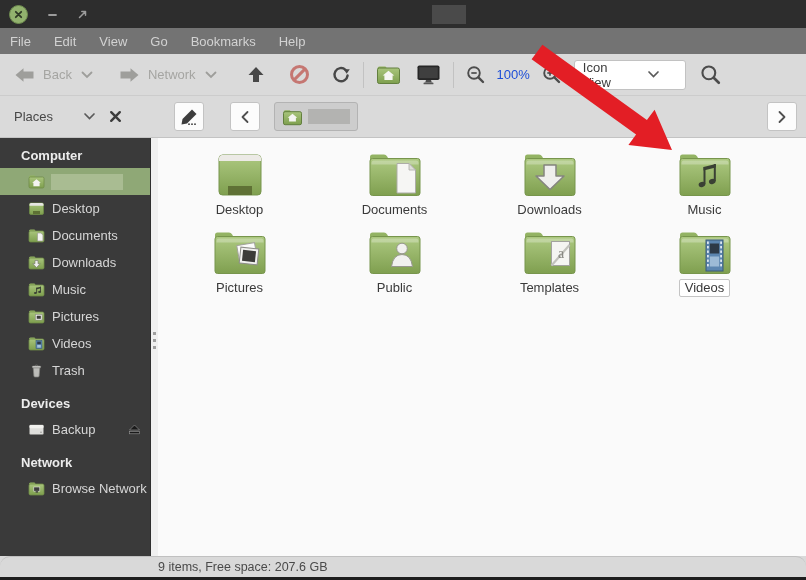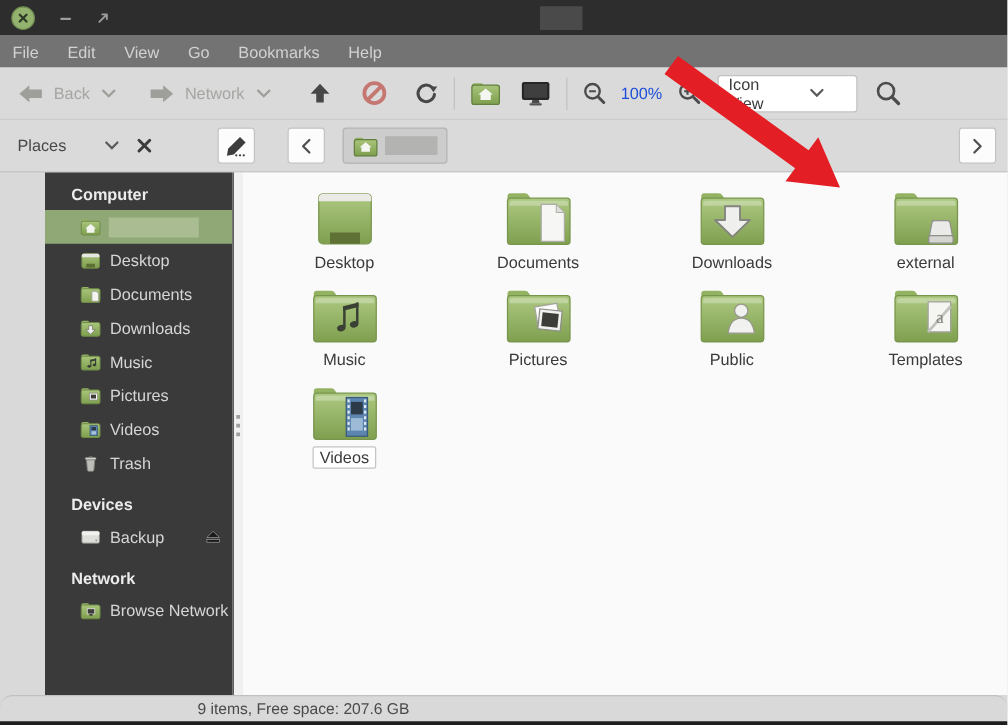--- a/index.html
+++ b/index.html
@@ -33,21 +33,21 @@
   .places-close { margin-left:13px; }
   .pb-btn { width:30px; height:29px; background:#fcfcfc; border:1px solid #c3c3c3; border-radius:3px;
             display:flex; align-items:center; justify-content:center; }
   .pencil-btn { margin-left:12px; }
   .prev-btn { margin-left:14px; }
   .breadcrumb { height:29px; background:#cdcdcd; border:1px solid #b3b3b3; border-radius:3px;
                 display:flex; align-items:center; padding:0 7px; margin-left:2px; }
   .redact-gray { width:42px; height:15px; background:#b3b3b1; margin-left:5px; }
   .next-btn { margin-left:auto; margin-right:9px; }
 
-  .body { display:flex; height:418px;padding-left:36px; }
+  .body { display:flex; height:418px; }
   .sidebar { width:150px; background:#3a3a3a; flex:none; padding-top:4px; overflow:hidden; }
   .sb-header { font-size:13px; font-weight:bold; color:#ececec; padding:6px 10px 5px 21px; }
   .sb-item { display:flex; align-items:center; height:27px; padding-left:28px; }
   .sb-item.selected { background:#8fa876; }
   .sb-icon { width:17px; height:15px; display:flex; flex:none; }
   .sb-label { font-size:13px; color:#d6d6d6; margin-left:7px; white-space:nowrap; }
   .redact-green { width:72px; height:16px; background:#a9bc92; margin-left:6px; }
   .eject { margin-left:auto; margin-right:9px; display:flex; }
   .sb-section-gap { height:6px; }
 
@@ -488,38 +488,20 @@
                     <stop offset="1" stop-color="#7f9f4f"></stop>
                   </linearGradient>
                 </defs>
                 <path d="M4 9 v-2 q0-2.5 2.5-2.5 h11.5 q2 0 3 1.8 l1.6 2.7z" fill="#93b363"></path>
                 <rect x="4" y="8.5" width="50" height="37" rx="2.5" fill="url(#fg)" stroke="#77954c"></rect>
                 <path d="M5.5 13 q0-2.5 2.5-2.5 h42 q2.5 0 2.5 2.5 v1.5 h-47z" fill="rgba(255,255,255,0.28)"></path>
                 <path d="M23 15 h12 v11 h8 l-14 13.5 -14 -13.5 h8z" fill="#efefed" stroke="#85857f" stroke-width="1.5" stroke-linejoin="round"></path>
               </svg>
             </div>
             <div class="grid-label">Downloads</div>
-          </div>
-          <div class="grid-item">
-            <div class="grid-icon">
-              <svg width="58" height="50" viewBox="0 0 58 50">
-                <defs>
-                  <linearGradient id="fg" x1="0" y1="0" x2="0" y2="1">
-                    <stop offset="0" stop-color="#adc981"></stop>
-                    <stop offset="1" stop-color="#7f9f4f"></stop>
-                  </linearGradient>
-                </defs>
-                <path d="M4 9 v-2 q0-2.5 2.5-2.5 h11.5 q2 0 3 1.8 l1.6 2.7z" fill="#93b363"></path>
-                <rect x="4" y="8.5" width="50" height="37" rx="2.5" fill="url(#fg)" stroke="#77954c"></rect>
-                <path d="M5.5 13 q0-2.5 2.5-2.5 h42 q2.5 0 2.5 2.5 v1.5 h-47z" fill="rgba(255,255,255,0.28)"></path>
-                <path d="M33.5 26.5 h12.5 q1.6 0 2 1.6 l2 10.9 h-18.5 l2 -10.9 q0.4 -1.6 2 -1.6z" fill="#eaeae8" stroke="#8f8f8b"></path>
-                <rect x="31" y="38.5" width="19.5" height="6" rx="1.5" fill="#d5d5d2" stroke="#8f8f8b"></rect>
-              </svg>
-            </div>
-            <div class="grid-label">external</div>
           </div>
           <div class="grid-item">
             <div class="grid-icon">
               <svg width="58" height="50" viewBox="0 0 58 50">
                 <defs>
                   <linearGradient id="fg" x1="0" y1="0" x2="0" y2="1">
                     <stop offset="0" stop-color="#adc981"></stop>
                     <stop offset="1" stop-color="#7f9f4f"></stop>
                   </linearGradient>
                 </defs>

